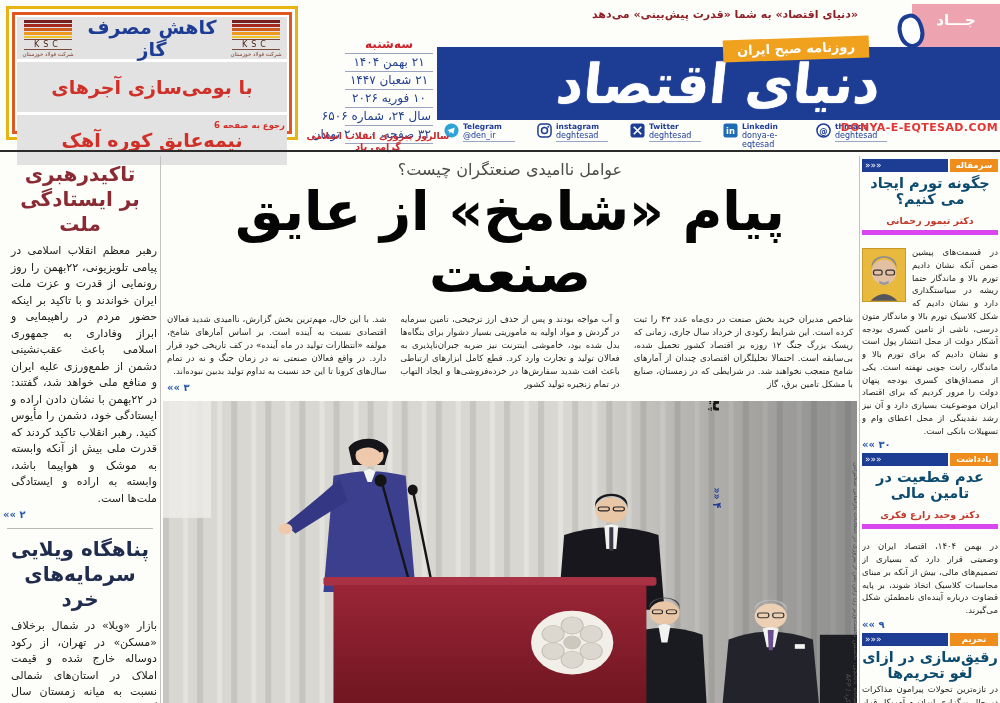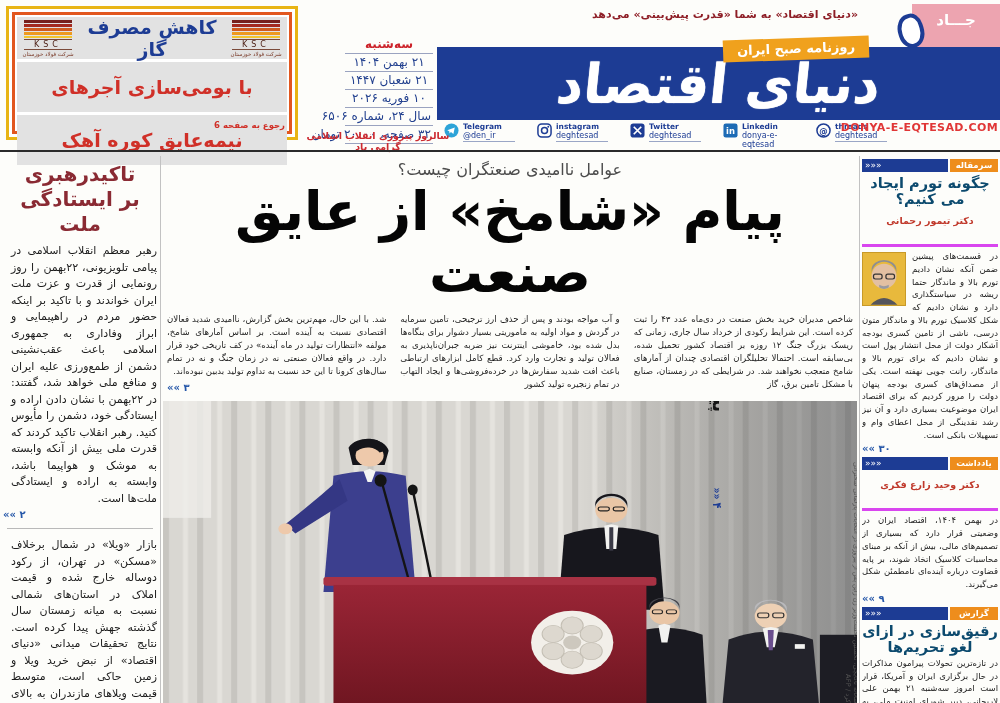--- a/index.html
+++ b/index.html
@@ -89,21 +89,21 @@
             color:#555; letter-spacing:.3px; }
 
   
   .col-right { position:absolute; right:2px; top:156px; width:136px; bottom:0; overflow:hidden; }
   .secbar { display:flex; height:13px; margin:3px 0 3px; }
   .seclabel { flex:none; width:48px; background:#ee8d1c; color:#fff; font-size:8.5px; font-weight:bold;
               text-align:center; line-height:13px; }
   .secline { flex:1; background:#1d3c94; color:#fff; font-size:9px; line-height:12px;
              text-align:left; padding-left:3px; margin-right:2px; }
   .r-head { text-align:center; color:#0c4a6e; font-weight:bold; font-size:14.5px; margin:2px 0 2px; }
-  .r-by { text-align:center; border-bottom:3px solid #d946ef; padding-bottom:16px; margin-bottom:3px; }
+  .r-by { text-align:center; border-bottom:5px solid #d946ef; padding-bottom:2px; margin-bottom:11px; }
   .r-by span { color:#c0392b; font-weight:bold; font-size:9.5px; }
   .r-body { font-size:8.5px; line-height:1.5; color:#1c1c1c; text-align:justify; }
   .avatar { float:left; width:44px; height:54px; margin:2px 6px 2px 0; background:#e8b93c;
             border:1px solid #c89a28; }
   .avatar svg { display:block; width:100%; height:100%; }
 </style>
 </head>
 <body>
 
 <div class="page">
@@ -213,20 +213,24 @@
   <div class="vdiv" style="right:140px"></div>
 
   <div class="col-left">
     <div class="l-head red">
       <span>تاکیدرهبری</span><br>
       <span>بر ایستادگی ملت</span>
     </div>
     <div class="l-body">رهبر معظم انقلاب اسلامی در پیامی تلویزیونی، ۲۲بهمن را روز رونمایی از قدرت و عزت ملت ایران خواندند و با تاکید بر اینکه حضور مردم در راهپیمایی و ابراز وفاداری به جمهوری اسلامی باعث عقب‌نشینی دشمن از طمع‌ورزی علیه ایران و منافع ملی خواهد شد، گفتند: در ۲۲بهمن با نشان دادن اراده و ایستادگی خود، دشمن را مأیوس کنید. رهبر انقلاب تاکید کردند که قدرت ملی بیش از آنکه وابسته به موشک و هواپیما باشد، وابسته به اراده و ایستادگی ملت‌ها است.</div>
     <span class="pref">۲</span>
     <hr class="l-div">
+    <div class="l-head navy">
+      <span>پناهگاه ویلایی</span><br>
+      <span>سرمایه‌های خرد</span>
+    </div>
     <div class="l-body">بازار «ویلا» در شمال برخلاف «مسکن» در تهران، از رکود دوساله خارج شده و قیمت املاک در استان‌های شمالی نسبت به میانه زمستان سال گذشته جهش پیدا کرده است. نتایج تحقیقات میدانی «دنیای اقتصاد» از نبض خرید ویلا و زمین حاکی است، متوسط قیمت ویلاهای مازندران به بالای ۱۲ میلیارد تومان رسیده و در گیلان حول و حوش ۸ میلیارد تومان است. این بازار در سال جاری دوبار با شوک قیمت روبه‌رو شد که اولی، پس از جنگ ۱۲ روزه اتفاق افتاد. زمین‌های شمال شاهد «مشتریان جدیده» از جنس نسل Z است.</div>
     <span class="pref">۷</span>
 
     <div class="picks-bar">
       <div class="picks-title">تیترهای منتخب</div>
       <div class="picks-chevron">
         
       </div>
     </div>
 
@@ -359,25 +363,26 @@
           </svg>
       </span>
       <span>در قسمت‌های پیشین ضمن آنکه نشان دادیم تورم بالا و ماندگار حتما ریشه در سیاستگذاری دارد و نشان دادیم که شکل کلاسیک تورم بالا و ماندگار متون درسی، ناشی از تامین کسری بودجه آشکار دولت از محل انتشار پول است و نشان دادیم که برای تورم بالا و ماندگار، رانت جویی نهفته است. یکی از مصداق‌های کسری بودجه پنهان دولت را مرور کردیم که برای اقتصاد ایران موضوعیت بسیاری دارد و آن نیز رشد نقدینگی از محل اعطای وام و تسهیلات بانکی است.</span>
     </div>
     <span class="pref">۳۰</span>
 
     <div class="secbar">
       <div class="seclabel">یادداشت</div>
       <div class="secline">«««</div>
     </div>
+    <div class="r-head">عدم قطعیت در تامین مالی</div>
     <div class="r-by"><span>دکتر وحید زارع فکری</span></div>
     <div class="r-body">در بهمن ۱۴۰۴، اقتصاد ایران در وضعیتی قرار دارد که بسیاری از تصمیم‌های مالی، بیش از آنکه بر مبنای محاسبات کلاسیک اتخاذ شوند، بر پایه قضاوت درباره آینده‌ای نامطمئن شکل می‌گیرند.</div>
     <span class="pref">۹</span>
 
     <div class="secbar">
-      <div class="seclabel">گزارش</div>
+      <div class="seclabel">تحریم</div>
       <div class="secline">«««</div>
     </div>
     <div class="r-head">رقیق‌سازی در ازای لغو تحریم‌ها</div>
     <div class="r-body">در تازه‌ترین تحولات پیرامون مذاکرات در حال برگزاری ایران و آمریکا، قرار است امروز سه‌شنبه ۲۱ بهمن علی لاریجانی، دبیر شورای امنیت ملی، به مسقط سفر کند. همزمان با این رویداد، رئیس سازمان انرژی اتمی نیز از رقیق‌سازی اورانیوم ۶۰ درصدی در ازای لغو تحریم‌ها خبر داده است.</div>
 
   </div>
 </div>
 
 </body></html>

